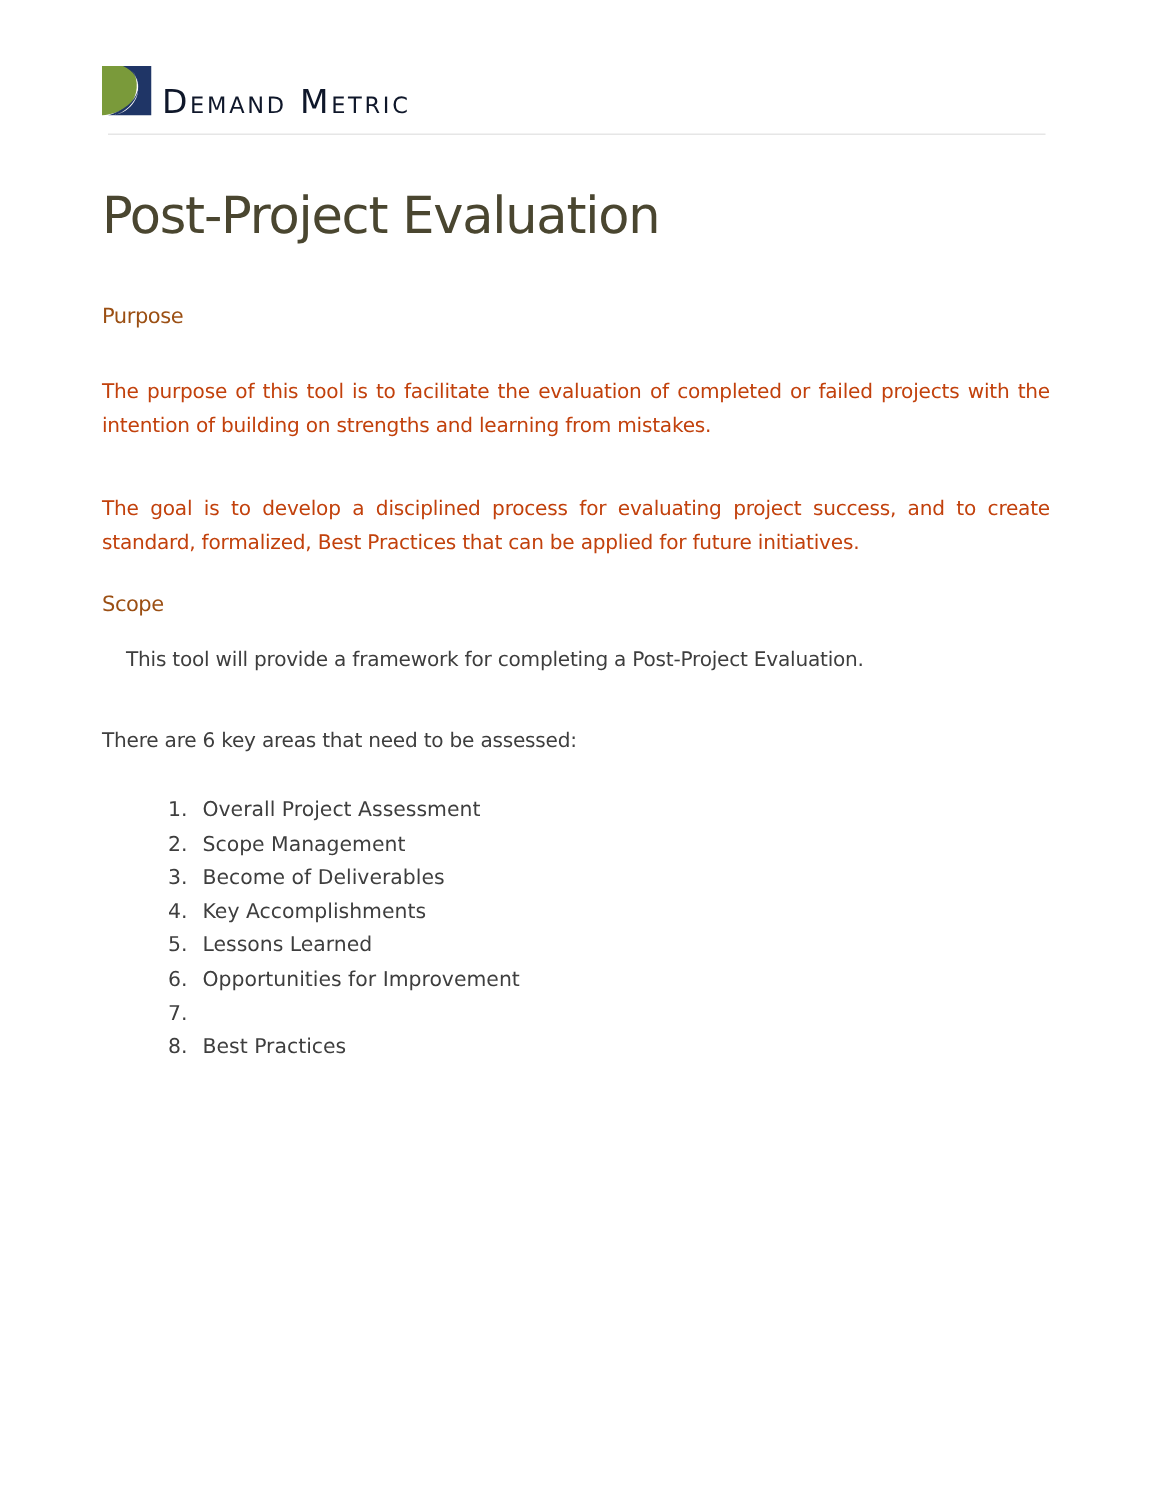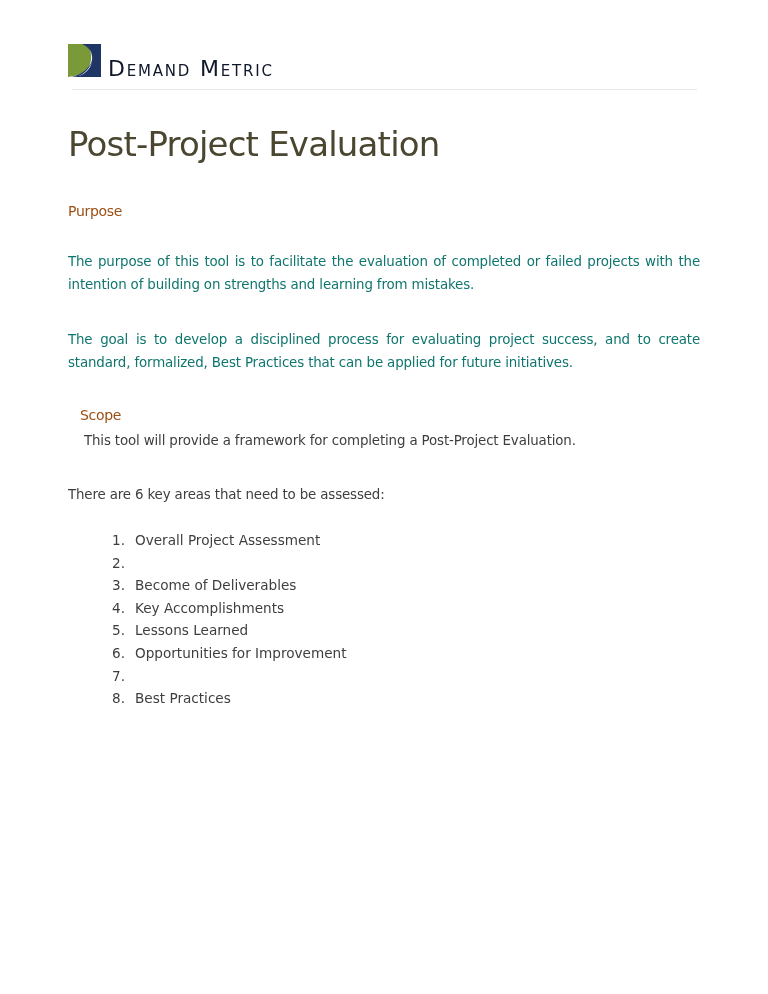--- a/index.html
+++ b/index.html
@@ -11,21 +11,21 @@
                color: #8a9a5b; font-family: "DejaVu Sans", sans-serif; white-space: nowrap; }
     .brand { position: absolute; left: 40px; top: 14px; font-family: "DejaVu Sans", sans-serif;
              color: #0f172a; white-space: nowrap; font-size: 22px; letter-spacing: 1.8px;
              font-variant: small-caps; line-height: 22px; }
     .divider { position: absolute; left: 72px; top: 89px; width: 625px; height: 1px; background: #e6e6e6; }
     .title { position: absolute; left: 68px; top: 124px; font-size: 34px; color: #4a4630;
              font-family: "DejaVu Sans", sans-serif; letter-spacing: -0.8px; white-space: nowrap; }
     .heading { position: absolute; left: 68px; font-size: 14px; color: #9b4f13;
                font-family: "DejaVu Sans", sans-serif; letter-spacing: -0.3px; }
     .para { position: absolute; left: 68px; width: 632px; font-size: 13.4px; line-height: 23px;
-            text-align: justify; color: #0f766e; letter-spacing: -0.15px; }
+            text-align: justify; color: #c2410c; letter-spacing: -0.15px; }
     .line { position: absolute; left: 68px; font-size: 13.4px; color: #3e3e3e; white-space: nowrap;
             letter-spacing: -0.15px; }
     .list { position: absolute; left: 112px; top: 532px; margin: 0; padding: 0; list-style: none; }
     .list li { height: 22.6px; font-size: 13.6px; color: #3e3e3e; white-space: nowrap; display: flex; }
     .list .num { width: 23px; display: inline-block; }
   </style>
 </head>
 <body>
 
 <div class="logo">
@@ -40,32 +40,33 @@
 
 <div class="divider"></div>
 
 <h1 class="title" style="margin:0;font-weight:normal;">Post-Project Evaluation</h1>
 
 <h2 class="heading" style="top:203px;margin:0;font-weight:normal;">Purpose</h2>
 
 <p class="para" style="top:250px;margin:0;">The purpose of this tool is to facilitate the evaluation of completed or failed projects with the intention of building on strengths and learning from mistakes.</p>
 <p class="para" style="top:328px;margin:0;">The goal is to develop a disciplined process for evaluating project success, and to create standard, formalized, Best Practices that can be applied for future initiatives.</p>
 
-<h2 class="heading" style="top:395px;margin:12px;font-weight:normal;">Scope</h2>
+<h2 class="heading" style="top:395px;margin:0;font-weight:normal;">Scope</h2>
 
 <p class="line" style="top:417px;margin:16px;">This tool will provide a framework for completing a Post-Project Evaluation.</p>
 <p class="line" style="top:487px;margin:0;">There are 6 key areas that need to be assessed:</p>
 
 <ol class="list">
   <li>
       <span class="num">1.</span>
       <span>Overall Project Assessment</span>
     </li>
   <li>
       <span class="num">2.</span>
+      <span>Scope Management</span>
     </li>
   <li>
       <span class="num">3.</span>
       <span>Become of Deliverables</span>
     </li>
   <li>
       <span class="num">4.</span>
       <span>Key Accomplishments</span>
     </li>
   <li>

